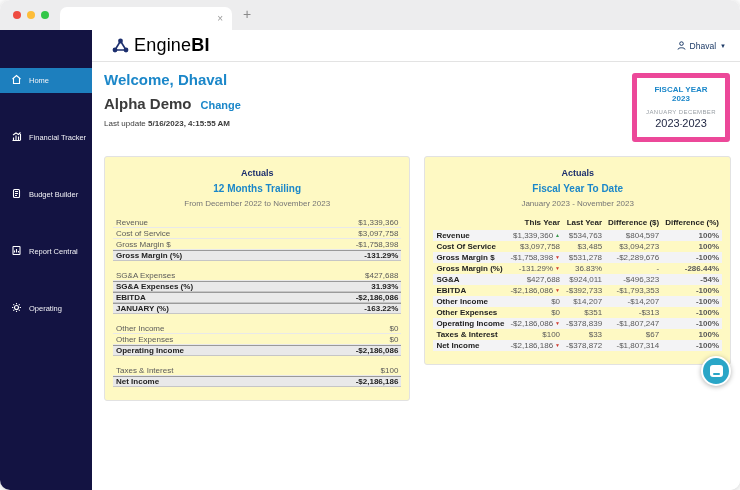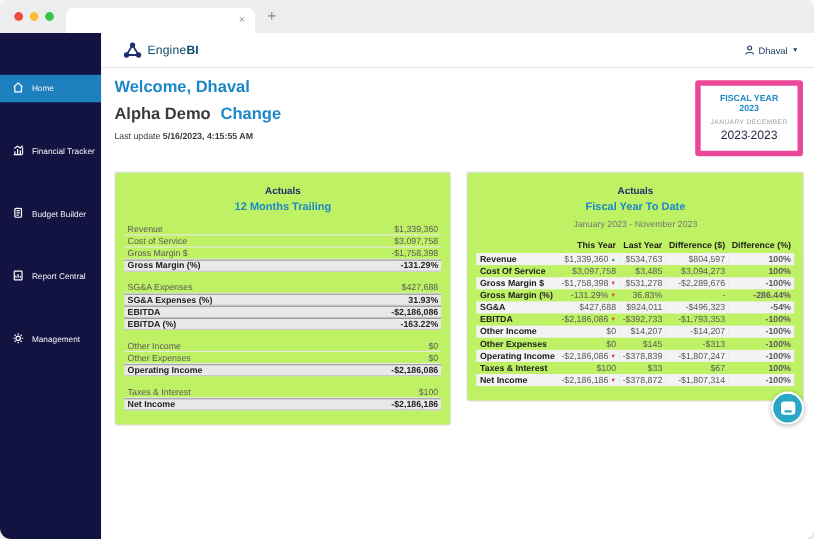--- a/index.html
+++ b/index.html
@@ -30,46 +30,46 @@
   .nav-item { height:25px; display:flex; align-items:center; gap:7px; padding-left:11px;
               font-size:7.5px; color:#f2f2f6; cursor:pointer;margin-top:32px; }
   .nav-item.active { background:var(--active-blue,#1d7fbe); }
   .nav-item svg { flex-shrink:0; }
 
   
   .main { flex:1; display:flex; flex-direction:column; background:#fff; min-width:0; }
   .topbar { height:32px; flex-shrink:0; display:flex; align-items:center; justify-content:space-between;
             padding:0 14px 0 20px; border-bottom:1px solid #e3e3e3; }
   .logo { display:flex; align-items:center; gap:5px; }
-  .logo-text { font-size:11px; color:#0c4a6e; letter-spacing:.2px; }
+  .logo-text { font-size:18px; color:#000000; letter-spacing:.2px; }
   .logo-text b { font-weight:bold; }
   .user { display:flex; align-items:center; gap:4px; color:#1c3a66; font-size:8.5px; cursor:pointer; }
   .user .chev { font-size:6px; color:#1c3a66; }
 
   
   .content { flex:1; position:relative; padding:5px 9px 0 12px; }
   .welcome-row { display:flex; justify-content:space-between; align-items:flex-start; }
   .greeting { color:var(--accent,#1b87c9); font-weight:bold; font-size:15px; margin-top:4px; }
   .company-line { display:flex; align-items:baseline; gap:9px; margin-top:7px; }
   .company { font-size:15px; font-weight:bold; color:#3b3b3b; }
-  .change { color:var(--accent,#1b87c9); font-size:15px; font-weight:bold; cursor:pointer; }
+  .change { color:var(--accent,#1b87c9); font-size:11px; font-weight:bold; cursor:pointer; }
   .last-update { font-size:8px; color:#3b3b3b; margin-top:7px; }
   .last-update b { font-weight:bold; }
 
   .fy-box { border:5px solid #ec4899; border-radius:3px; width:98px; padding:7px 9px 8px;
             margin-top:6px; margin-right:1px; }
   .fy-title { color:var(--accent,#1b87c9); font-size:8px; font-weight:bold; text-align:center; }
   .fy-months { display:flex; justify-content:space-between; margin-top:6px; font-size:6px;
                color:#9aa0a6; letter-spacing:.4px; }
   .fy-years { display:flex; justify-content:center; align-items:center; margin-top:2px;
               font-size:11px; font-weight:normal; color:#1d2440; }
   .fy-sep { font-size:8px; }
 
   .panels { display:flex; gap:14px; margin-top:14px; align-items:flex-start; }
-  .card { border:1px solid #e2e2e2; border-radius:3px; background:#bef264; padding:11px 8px 13px; }
+  .card { border:1px solid #e2e2e2; border-radius:3px; background:#fef9c3; padding:11px 8px 13px; }
   .card-title { text-align:center; font-size:9px; font-weight:bold; color:#1c2f6e; }
   .card-subtitle { text-align:center; font-size:10px; font-weight:bold; color:var(--accent,#1b87c9); margin-top:5px; }
   .card-period { text-align:center; font-size:8px; color:#757575; margin-top:5px; }
 
   
   .card.left { width:309px; }
   .fin-rows { margin-top:6px; }
   .fin-group { margin-top:9px; }
   .fin-row { display:flex; justify-content:space-between; align-items:center; height:11px;
              padding:0 3px; font-size:8px; color:#5a5a5a; border-bottom:1px solid #e9e9e9; }
@@ -146,21 +146,21 @@
               </svg></span>
             <span>Report Central</span>
           </div>
           <div class="nav-item">
             <span><svg width="11" height="11" viewBox="0 0 11 11">
                 <circle cx="5.5" cy="5.5" r="2" fill="none" stroke="#fff" stroke-width="1.1"></circle>
                 <g fill="none" stroke="#fff" stroke-width="1.1">
                   <path d="M5.5 1 V2.3 M5.5 8.7 V10 M1 5.5 H2.3 M8.7 5.5 H10 M2.3 2.3 L3.2 3.2 M7.8 7.8 L8.7 8.7 M8.7 2.3 L7.8 3.2 M3.2 7.8 L2.3 8.7"></path>
                 </g>
               </svg></span>
-            <span>Management</span>
+            <span>Operating</span>
           </div>
         </div>
     </div>
 
     <div class="main">
 
       <div class="topbar">
         <div class="logo">
           <svg width="17" height="15" viewBox="0 0 17 15">
             <line x1="8.5" y1="3" x2="3" y2="12" stroke="#1c2f6e" stroke-width="1.6"></line>
@@ -207,20 +207,21 @@
               <span class="fy-sep">-</span>
               <span>2023</span>
             </div>
           </div>
         </div>
 
         <div class="panels">
           <div class="card left">
             <div class="card-title">Actuals</div>
             <div class="card-subtitle">12 Months Trailing</div>
+            <div class="card-period">From December 2022 to November 2023</div>
             <div class="fin-rows" id="fin-rows">
                 <div class="fin-group">
                   <div class="fin-row">
                     <span>Revenue</span>
                     <span>$1,339,360</span>
                   </div>
                   <div class="fin-row">
                     <span>Cost of Service</span>
                     <span>$3,097,758</span>
                   </div>
@@ -240,21 +241,21 @@
                   </div>
                   <div class="fin-row hl">
                     <span>SG&amp;A Expenses (%)</span>
                     <span>31.93%</span>
                   </div>
                   <div class="fin-row hl">
                     <span>EBITDA</span>
                     <span>-$2,186,086</span>
                   </div>
                   <div class="fin-row hl">
-                    <span>EBITDA (%)</span>
+                    <span>JANUARY (%)</span>
                     <span>-163.22%</span>
                   </div>
                 </div>
                 <div class="fin-group">
                   <div class="fin-row">
                     <span>Other Income</span>
                     <span>$0</span>
                   </div>
                   <div class="fin-row">
                     <span>Other Expenses</span>
@@ -338,21 +339,21 @@
                   <tr class="stripe">
                     <td class="lbl">Other Income</td>
                     <td>$0</td>
                     <td>$14,207</td>
                     <td>-$14,207</td>
                     <td class="pct-neg">-100%</td>
                   </tr>
                   <tr>
                     <td class="lbl">Other Expenses</td>
                     <td>$0</td>
-                    <td>$145</td>
+                    <td>$351</td>
                     <td>-$313</td>
                     <td class="pct-pos">-100%</td>
                   </tr>
                   <tr class="stripe">
                     <td class="lbl">Operating Income</td>
                     <td>-$2,186,086<span class="arr down">▼</span></td>
                     <td>-$378,839</td>
                     <td>-$1,807,247</td>
                     <td class="pct-neg">-100%</td>
                   </tr>

